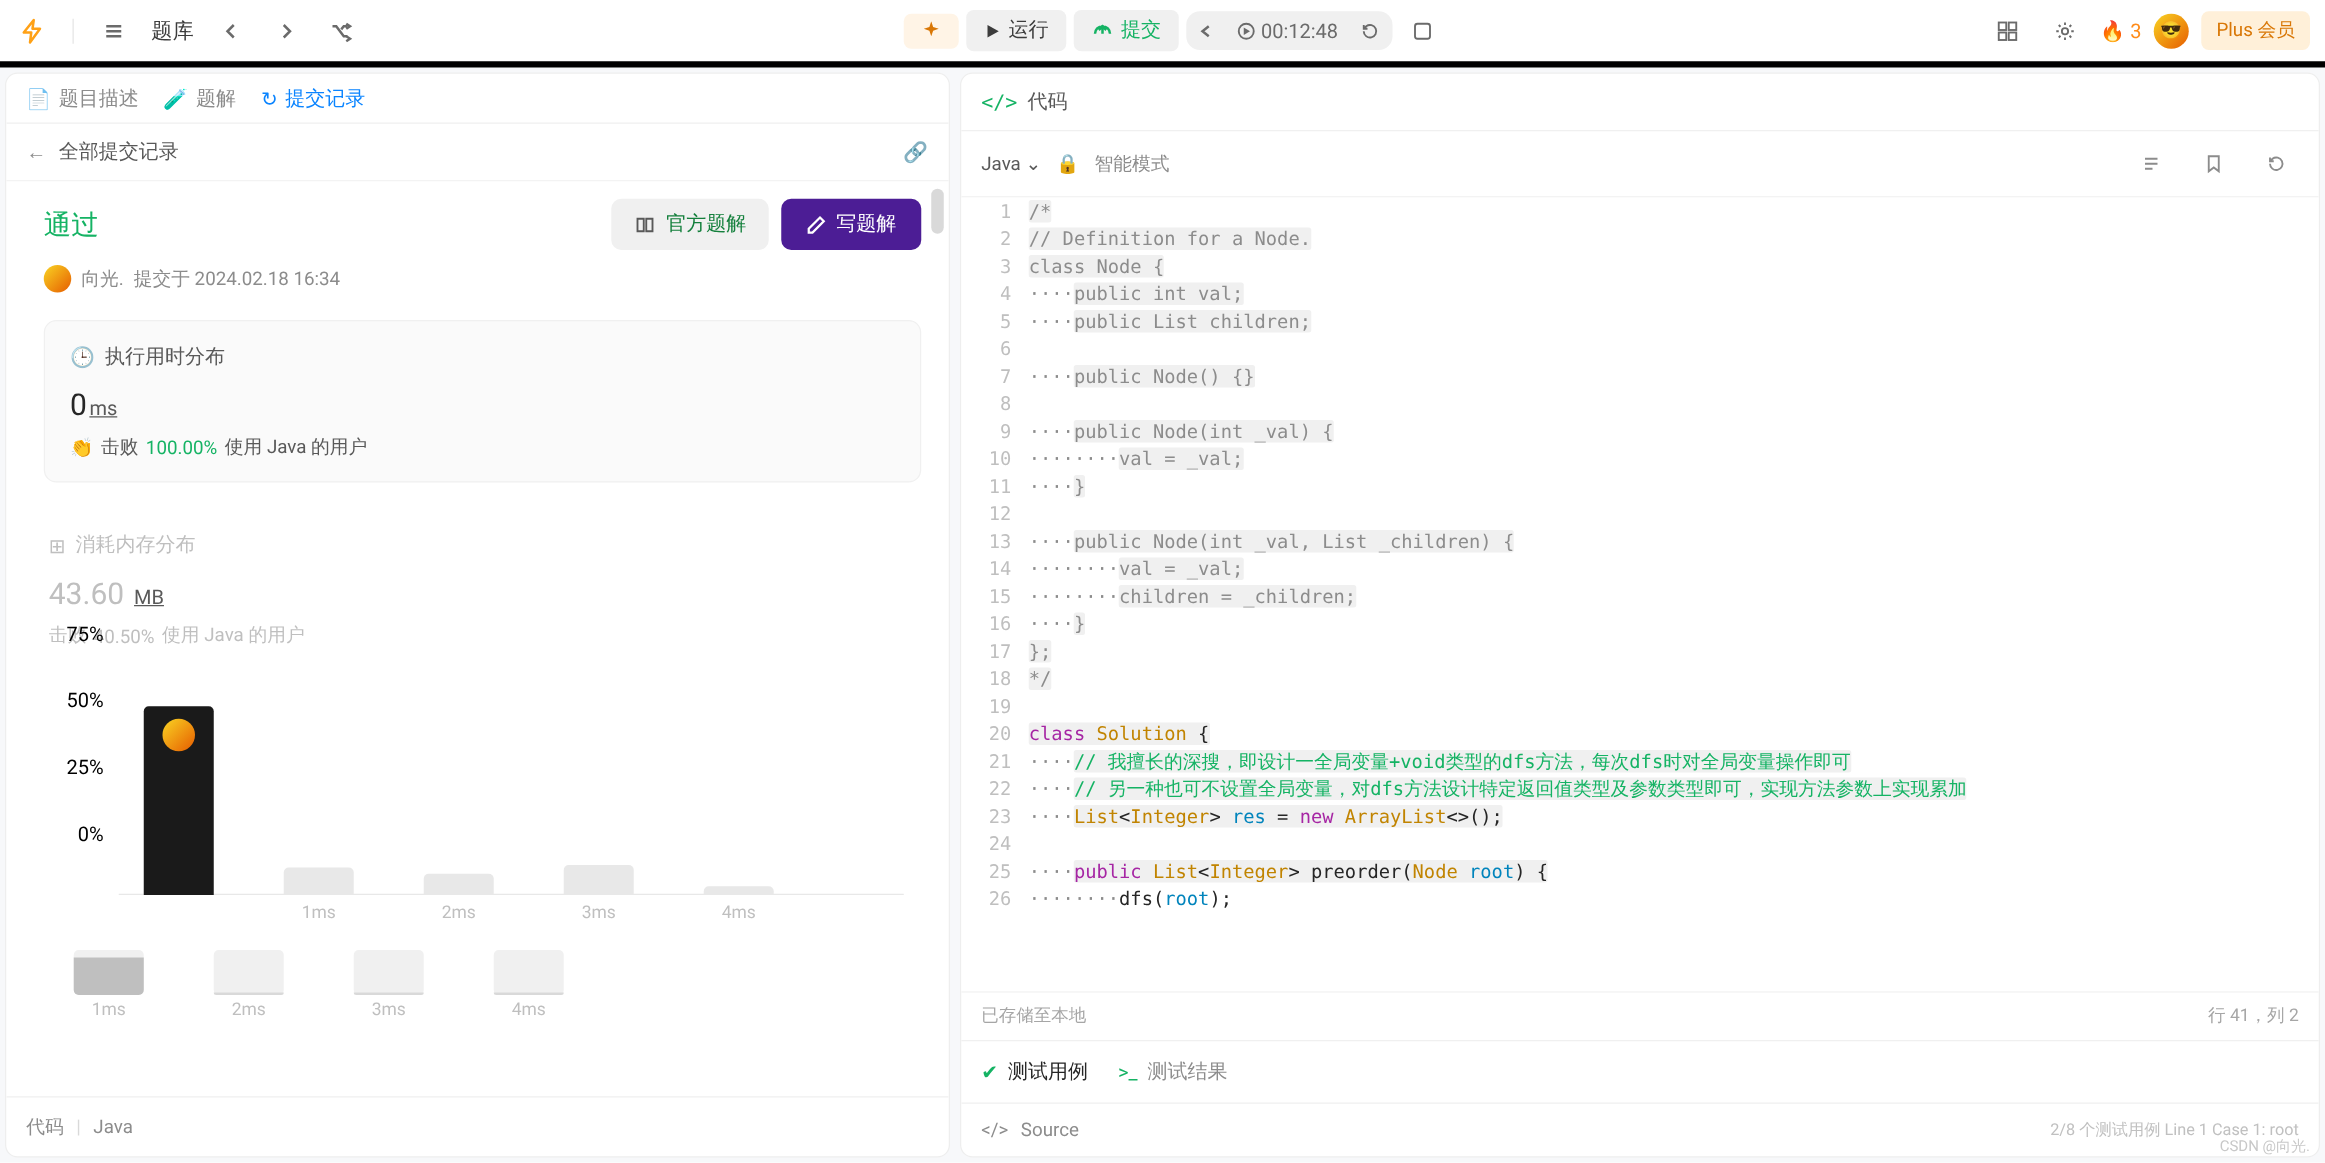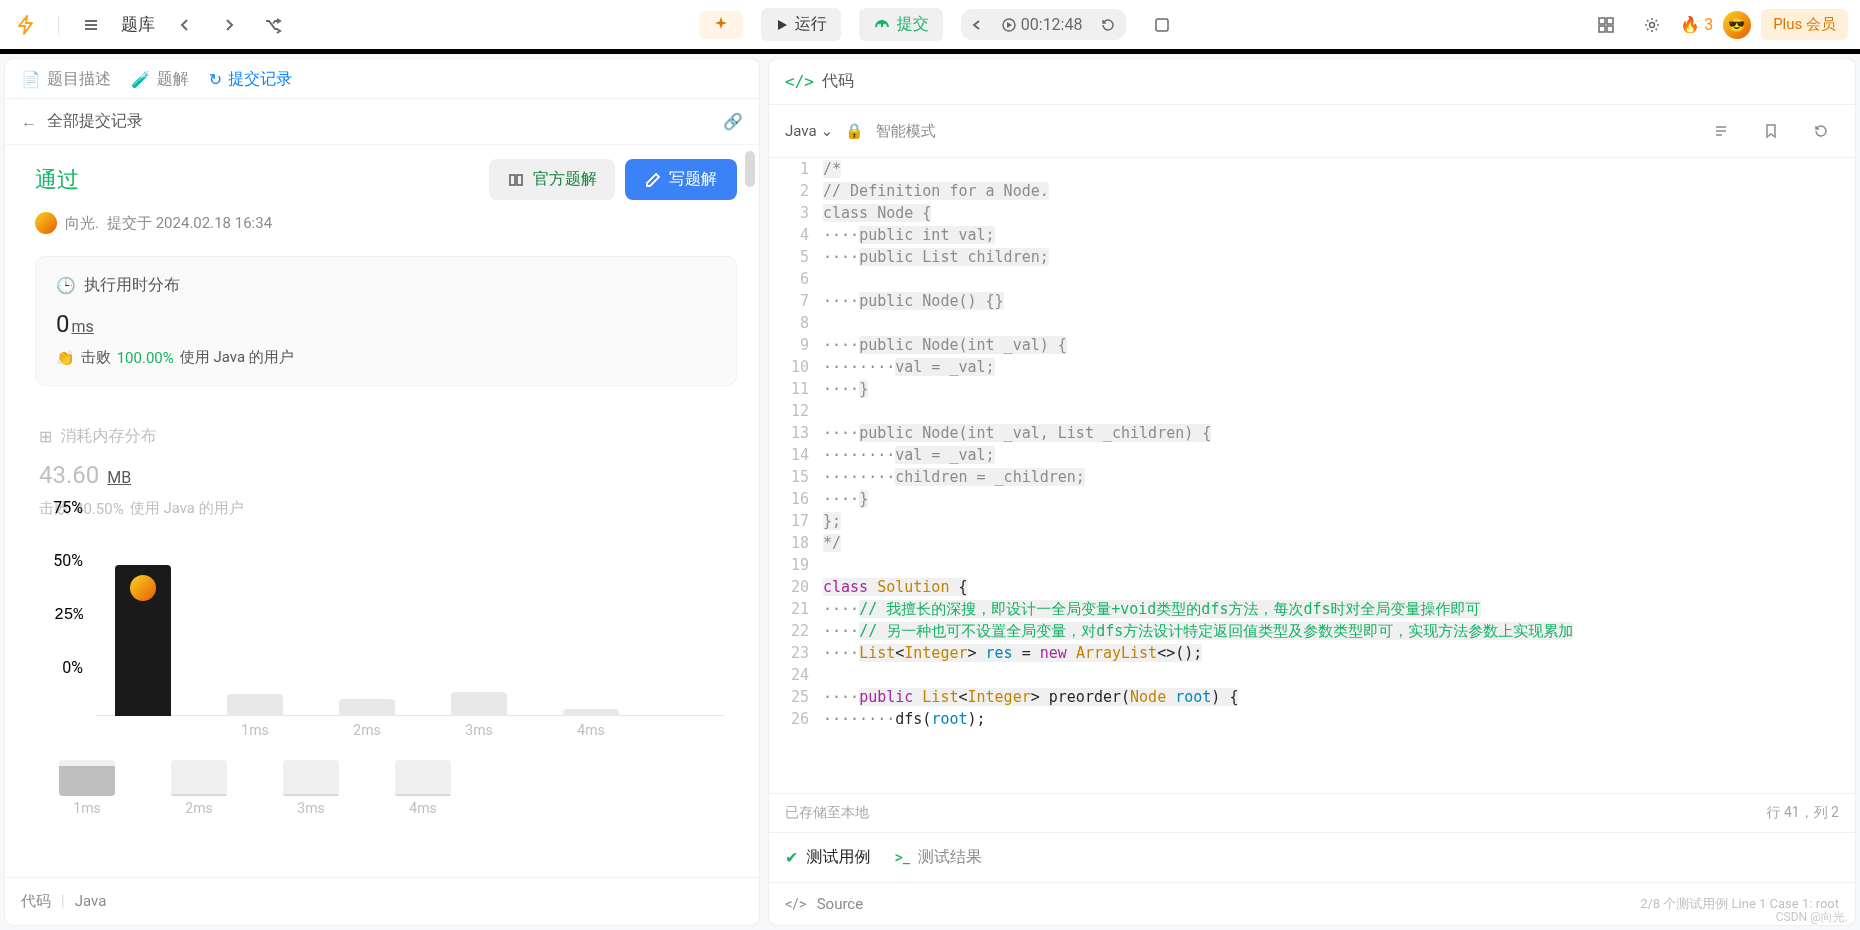--- a/index.html
+++ b/index.html
@@ -2,21 +2,21 @@
 <html><head>
 <meta charset="utf-8">
 <style>
 * { box-sizing: border-box; margin: 0; padding: 0; }
 body { font-family: -apple-system, BlinkMacSystemFont, "Segoe UI", Roboto, sans-serif; background: #f7f8fa; height: 930px; width: 1860px; overflow: hidden; font-size: 16px; color: #262626; }
 .topbar { height: 54px; background: #fff; border-bottom: 5px solid #000000; display: flex; align-items: center; padding: 0 12px; gap: 8px; }
 .logo { width: 28px; height: 28px; display: flex; align-items: center; justify-content: center; margin-right: 4px; }
 .tb-divider { width: 1px; height: 20px; background: #e5e5e5; margin: 0 6px; }
 .tb-icon { width: 36px; height: 36px; display: flex; align-items: center; justify-content: center; border-radius: 6px; cursor: pointer; color: #6b6b6b; }
 .tb-text { font-size: 17px; color: #3c3c3c; cursor: pointer; padding: 6px 4px; }
-.tb-center { margin-left: auto; display: flex; align-items: center; gap: 18px; }
+.tb-center { margin-left: auto; display: flex; align-items: center; gap: 6px; }
 .tb-btn { display: flex; align-items: center; gap: 6px; padding: 6px 14px; border-radius: 6px; cursor: pointer; font-size: 16px; }
 .tb-btn.ai { background: #fff4e6; color: #d97706; }
 .tb-btn.run { background: #f0f0f0; color: #3c3c3c; }
 .tb-btn.submit { color: #15b364; background: #f0f0f0; }
 .time-grp { display: flex; align-items: center; gap: 2px; background: #f0f0f0; border-radius: 11px; padding: 2px; }
 .time-item { padding: 4px 8px; color: #6b6b6b; display: flex; align-items: center; gap: 4px; }
 .tb-right { margin-left: auto; display: flex; align-items: center; gap: 10px; }
 .fire { color: #ff8c1a; display: flex; align-items: center; gap: 4px; font-size: 16px; }
 .avatar { width: 28px; height: 28px; border-radius: 50%; background: linear-gradient(135deg,#f9d423,#e65c00); display: flex; align-items: center; justify-content: center; font-size: 14px; }
 .plus-btn { background: #fff0d9; color: #d97706; padding: 6px 12px; border-radius: 6px; font-size: 15px; cursor: pointer; }
@@ -30,21 +30,21 @@
 .tab .ticon { font-size: 16px; }
 .subhdr { display: flex; align-items: center; padding: 12px 16px; color: #595959; gap: 10px; border-bottom: 1px solid #f3f3f3; }
 .subhdr .back { cursor: pointer; color: #8c8c8c; }
 .link-ico { margin-left: auto; color: #8c8c8c; cursor: pointer; }
 .left-body { flex: 1; overflow-y: auto; padding: 14px 22px 30px 30px; position: relative; }
 .scroll-ind { position: absolute; right: 4px; top: 6px; width: 10px; height: 36px; background: #d9d9d9; border-radius: 5px; }
 .status-row { display: flex; align-items: center; }
 .status { color: #15b364; font-size: 22px; }
 .right-btns { margin-left: auto; display: flex; gap: 10px; }
 .btn-ghost { background: #f0f0f0; color: #15803d; padding: 10px 18px; border-radius: 8px; display: flex; align-items: center; gap: 8px; cursor: pointer; font-size: 16px; }
-.btn-green { background: #3b82f6; color: #fff; padding: 10px 20px; border-radius: 8px; display: flex; align-items: center; gap: 8px; cursor: pointer; font-size: 16px; }
+.btn-green { background: #4c1d95; color: #fff; padding: 10px 20px; border-radius: 8px; display: flex; align-items: center; gap: 8px; cursor: pointer; font-size: 16px; }
 .meta { display: flex; align-items: center; gap: 8px; margin-top: 12px; color: #8c8c8c; font-size: 15px; }
 .mini-avatar { width: 22px; height: 22px; border-radius: 50%; background: linear-gradient(135deg,#f9d423,#e65c00); }
 .card { background: #fafafa; border: 1px solid #f0f0f0; border-radius: 10px; padding: 18px 20px; margin-top: 22px; }
 .card-title { display: flex; align-items: center; gap: 8px; color: #595959; font-size: 16px; }
 .big-val { font-size: 24px; color: #262626; margin-top: 14px; }
 .big-val .unit { font-size: 16px; color: #595959; margin-left: 2px; text-decoration: underline; }
 .beat-row { margin-top: 10px; font-size: 15px; color: #595959; display: flex; align-items: center; gap: 6px; }
 .beat-row .pct { color: #15b364; }
 .beat-row .clap { color: #15b364; }
 .card.muted .card-title, .card.muted .big-val, .card.muted .beat-row { color: #bfbfbf; }
@@ -260,21 +260,21 @@
         <div class="big-val"><span>43.60</span> <span class="unit">MB</span></div>
         <div class="beat-row">
             <span>击败</span> 
             <span>40.50%</span> 
             <span>使用 Java 的用户</span>
           </div>
 
         <div class="chart">
           <div class="y-axis" id="y-axis">
               <div class="y-label" style="bottom: 30px; top: auto;">0%</div>
-              <div class="y-label" style="bottom: 83.3333px; top: auto; font-family: Liberation Mono, monospace;">25%</div>
+              <div class="y-label" style="bottom: 83.3333px; top: auto;">25%</div>
               <div class="y-label" style="bottom: 136.667px; top: auto;">50%</div>
               <div class="y-label" style="bottom: 190px; top: auto;">75%</div>
             </div>
           <div class="plot">
             <div class="plot-base"></div>
             <div class="bars" id="bars">
                 <div class="bar dark" style="height: 151.2px;">
                   <div class="face"></div>
                 </div>
                 <div class="bar" style="height: 21.6px;"></div>

